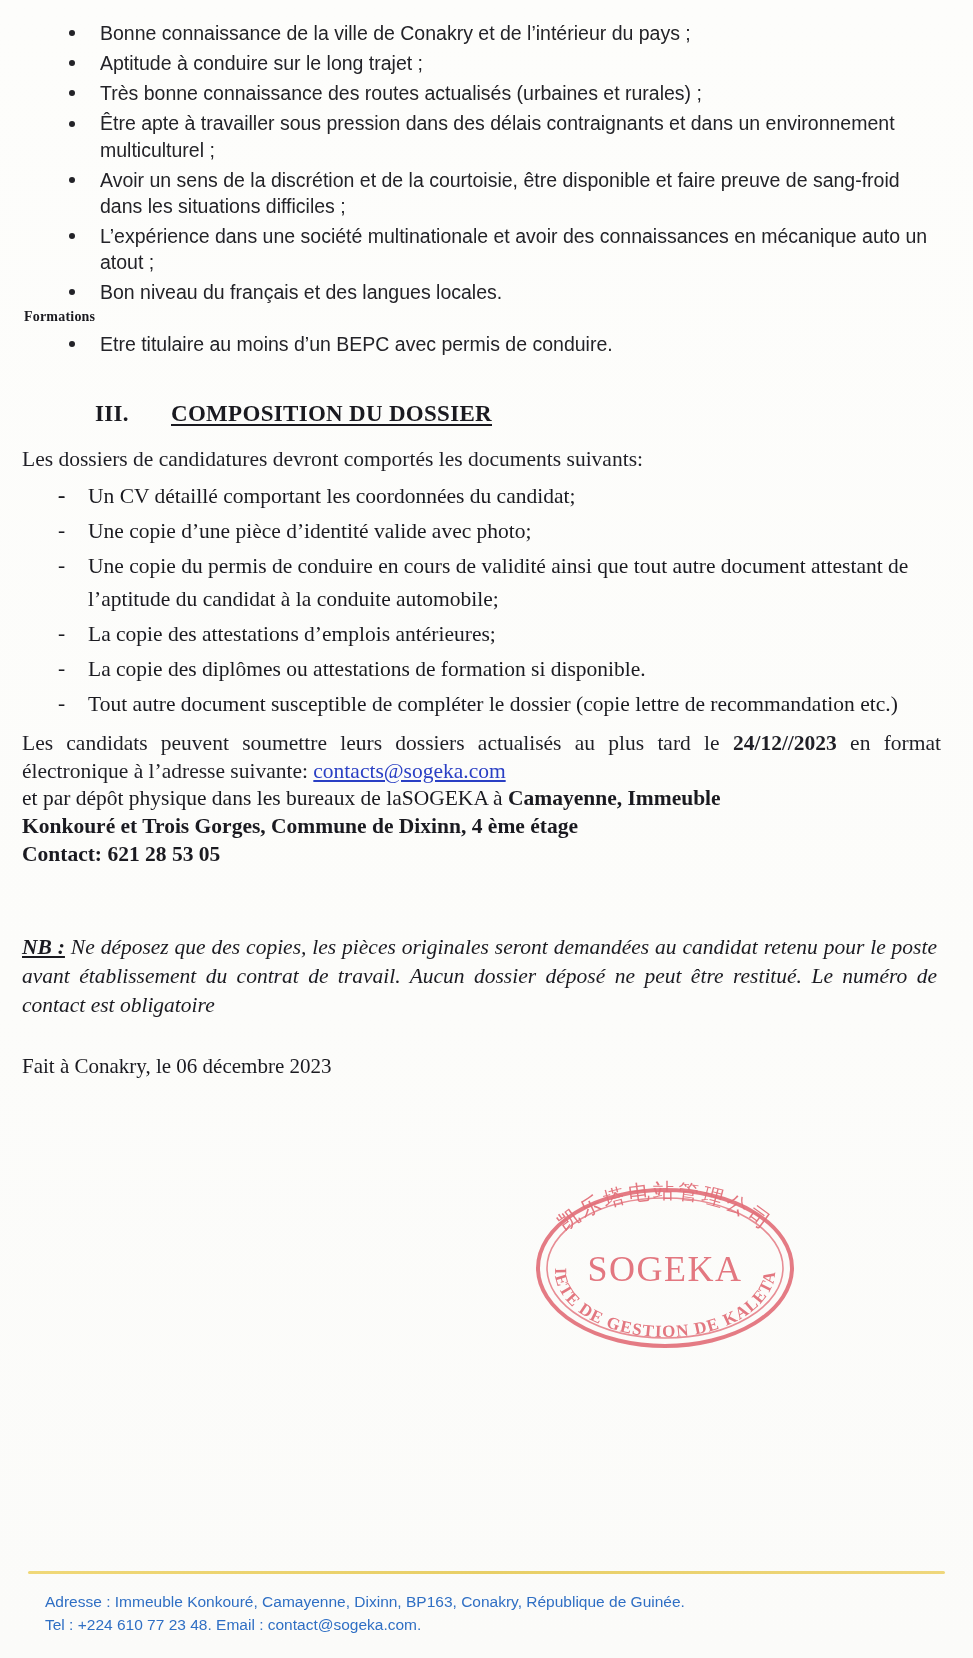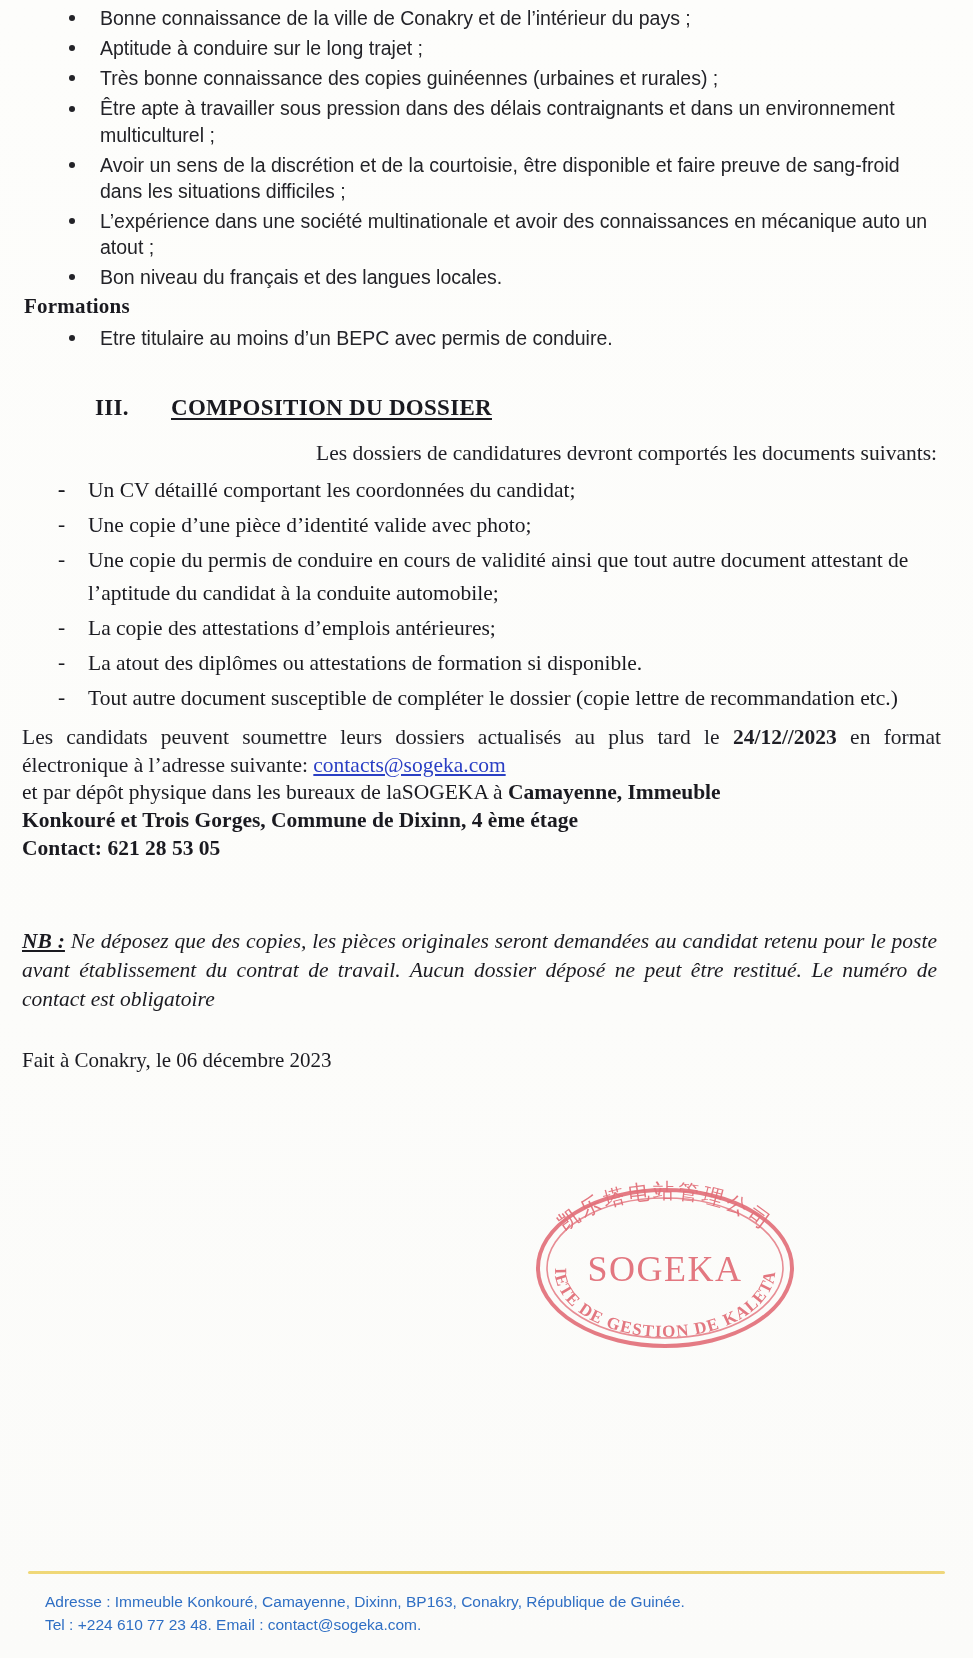--- a/index.html
+++ b/index.html
@@ -47,27 +47,27 @@
   }
   .sans-list li .dot {
     position: absolute;
     left: -31px;
     top: 0.52em;
     width: 6px;
     height: 6px;
     border-radius: 50%;
     background: #232328;
   }
-  .first-block { padding-top: 5px; }
+  .first-block { padding-top: 20px; }
 
   
   .h-formations {
     font-family: "Liberation Serif", serif;
     font-weight: bold;
-    font-size: 21px;
+    font-size: 14px;
     margin: 2px 0 2px 24px;
     letter-spacing: 0.2px;
   }
 
   .form-list { padding-top: 4px; }
 
   
   .section-head {
     display: flex;
     align-items: center;
@@ -80,21 +80,20 @@
   .section-head .num { width: 76px; }
   .section-head .title { text-decoration: underline; text-underline-offset: 3px; }
 
   
   .serif-p {
     font-family: "Liberation Serif", serif;
     font-size: 21.5px;
     line-height: 1.32;
     margin: 0 36px 0 22px;
     color: #1f1f26;
-    text-align: right;
   }
 
   .dash-list {
     margin: 6px 36px 2px 22px;
     padding: 0 0 0 36px;
     list-style: none;
     font-family: "Liberation Serif", serif;
     font-size: 21.5px;
     line-height: 1.5;
   }
@@ -193,21 +192,21 @@
 </head>
 <body>
 
 <div class="page">
 
   <div class="content">
 
     <ul class="sans-list first-block">
       <li><span class="dot"></span><span>Bonne connaissance de la ville de Conakry et de l’intérieur du pays ;</span></li>
       <li><span class="dot"></span><span>Aptitude à conduire sur le long trajet ;</span></li>
-      <li><span class="dot"></span><span>Très bonne connaissance des copies guinéennes (urbaines et rurales) ;</span></li>
+      <li><span class="dot"></span><span>Très bonne connaissance des routes actualisés (urbaines et rurales) ;</span></li>
       <li><span class="dot"></span><span>Être apte à travailler sous pression dans des délais contraignants et dans un environnement multiculturel ;</span></li>
       <li><span class="dot"></span><span>Avoir un sens de la discrétion et de la courtoisie, être disponible et faire preuve de sang-froid dans les situations difficiles ;</span></li>
       <li><span class="dot"></span><span>L’expérience dans une société multinationale et avoir des connaissances en mécanique auto un atout ;</span></li>
       <li><span class="dot"></span><span>Bon niveau du français et des langues locales.</span></li>
     </ul>
 
     <div class="h-formations">Formations</div>
 
     <ul class="sans-list form-list">
       <li><span class="dot"></span><span>Etre titulaire au moins d’un BEPC avec permis de conduire.</span></li>
@@ -219,21 +218,21 @@
     </div>
 
     <p class="serif-p">Les dossiers de candidatures devront comportés les documents suivants:</p>
 
     <ul class="dash-list">
       <li><span class="dash">-</span></li>
       <li><span class="dash">-</span><span>Un CV détaillé comportant les coordonnées du candidat;</span></li>
       <li><span class="dash">-</span><span>Une copie d’une pièce d’identité valide avec photo;</span></li>
       <li><span class="dash">-</span><span>Une copie du permis de conduire en cours de validité ainsi que tout autre document attestant de l’aptitude du candidat à la conduite automobile;</span></li>
       <li><span class="dash">-</span><span>La copie des attestations d’emplois antérieures;</span></li>
-      <li><span class="dash">-</span><span>La atout des diplômes ou attestations de formation si disponible.</span></li>
+      <li><span class="dash">-</span><span>La copie des diplômes ou attestations de formation si disponible.</span></li>
       <li><span class="dash">-</span><span>Tout autre document susceptible de compléter le dossier (copie lettre de recommandation etc.)</span></li>
     </ul>
 
     <p class="serif-p justified"><span>Les candidats peuvent soumettre leurs dossiers actualisés au plus tard le </span><span class="bold">24/12//2023</span><span> en format électronique à l’adresse suivante: </span><a class="mail-link" href="#">contacts@sogeka.com</a></p>
 
     <p class="addr-line"><span>et par dépôt physique dans les bureaux de laSOGEKA à </span><span class="bold">Camayenne, Immeuble</span></p>
 
     <p class="addr-line bold">Konkouré et Trois Gorges, Commune de Dixinn, 4 ème étage</p>
 
     <p class="addr-line bold">Contact: 621 28 53 05</p>

